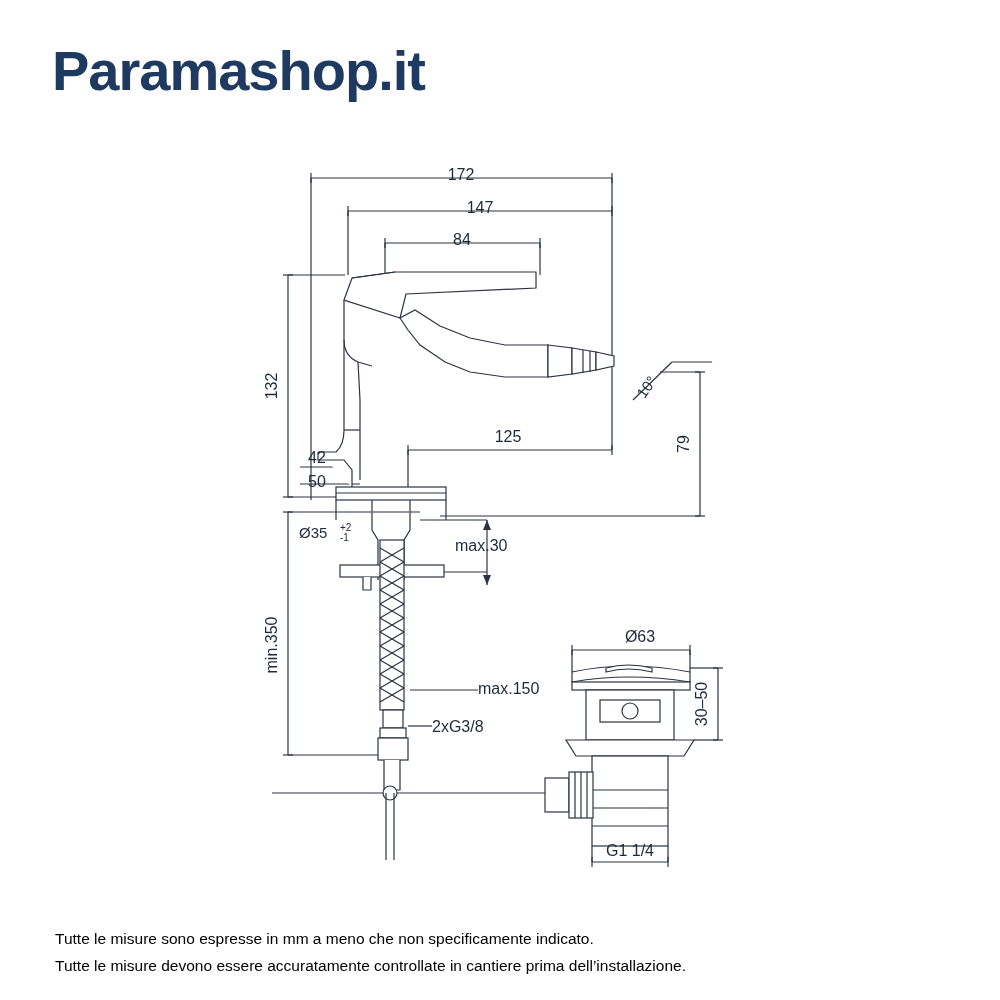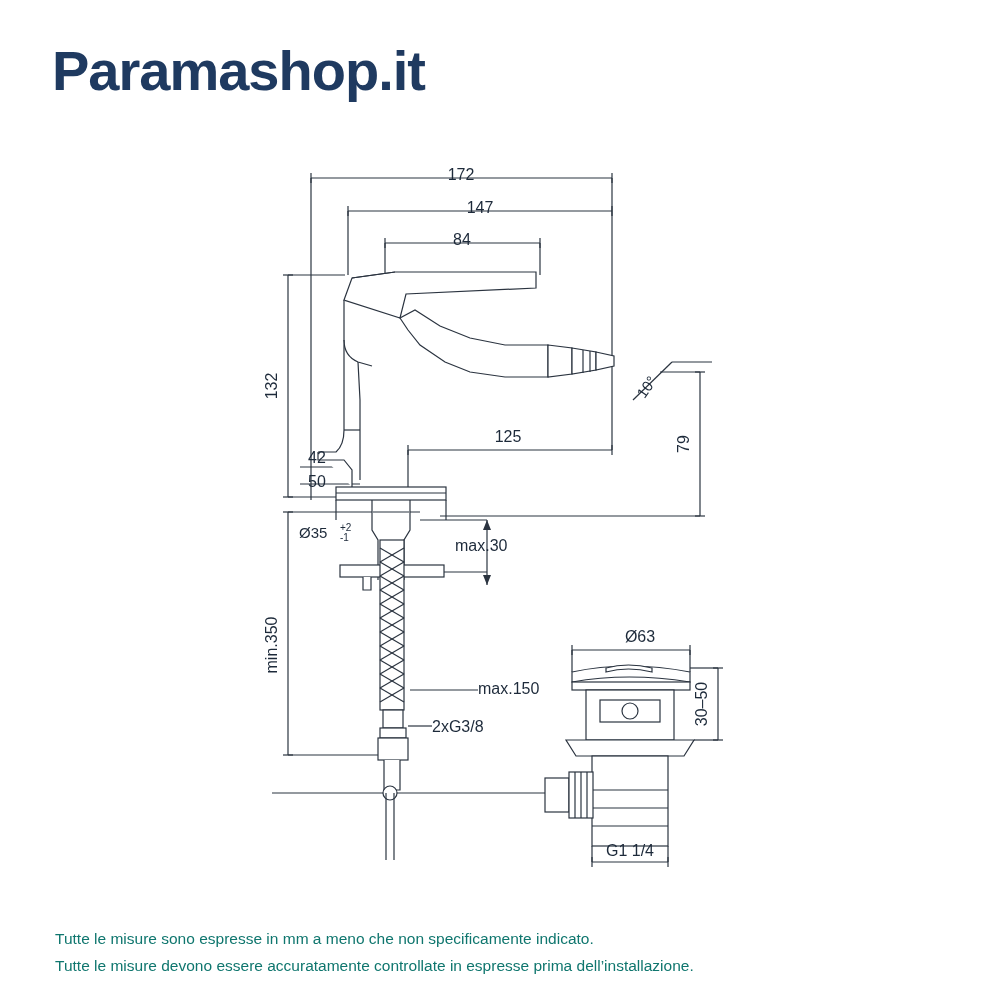--- a/index.html
+++ b/index.html
@@ -29,21 +29,21 @@
     position: absolute;
     left: 0;
     top: 0;
     width: 1000px;
     height: 1000px;
   }
   .footnote {
     position: absolute;
     left: 55px;
     font-size: 15.5px;
-    color: #0f766e;
+    color: #000000;
     font-family: "Liberation Sans", sans-serif;
     white-space: nowrap;
   }
   #footnote1 { top: 930px; }
   #footnote2 { top: 957px; }
   svg text {
     font-family: "Liberation Sans", sans-serif;
     fill: #1d2a3a;
   }
 </style>
@@ -231,13 +231,13 @@
   <text x="277" y="645" font-size="16" text-anchor="middle" transform="rotate(-90 277 645)">min.350</text>
   <text x="478" y="694" font-size="16" text-anchor="start">max.150</text>
   <text x="432" y="732" font-size="16" text-anchor="start">2xG3/8</text>
 
   <text x="640" y="642" font-size="16" text-anchor="middle">Ø63</text>
   <text x="707" y="704" font-size="16" text-anchor="middle" transform="rotate(-90 707 704)">30–50</text>
   <text x="630" y="856" font-size="16" text-anchor="middle">G1 1/4</text>
 </svg>
 
 <div class="footnote" id="footnote1">Tutte le misure sono espresse in mm a meno che non specificamente indicato.</div>
-<div class="footnote" id="footnote2">Tutte le misure devono essere accuratamente controllate in espresse prima dell’installazione.</div>
+<div class="footnote" id="footnote2">Tutte le misure devono essere accuratamente controllate in cantiere prima dell’installazione.</div>
 
 </body></html>

